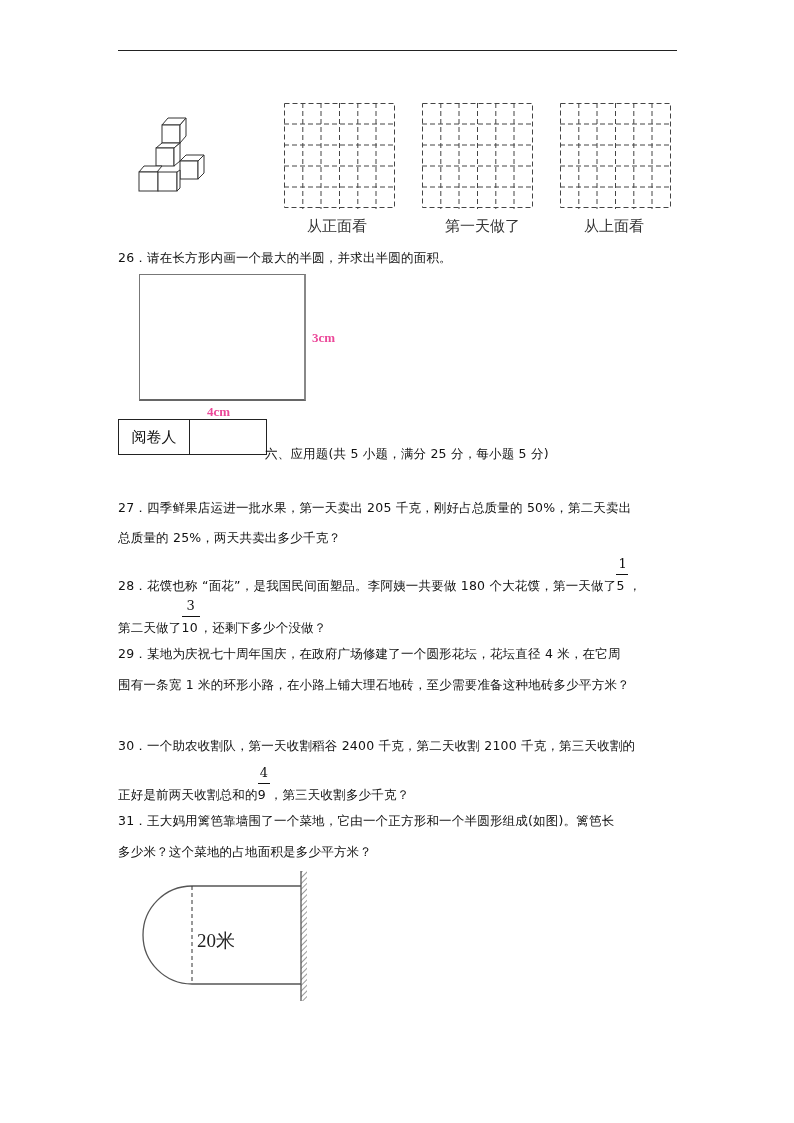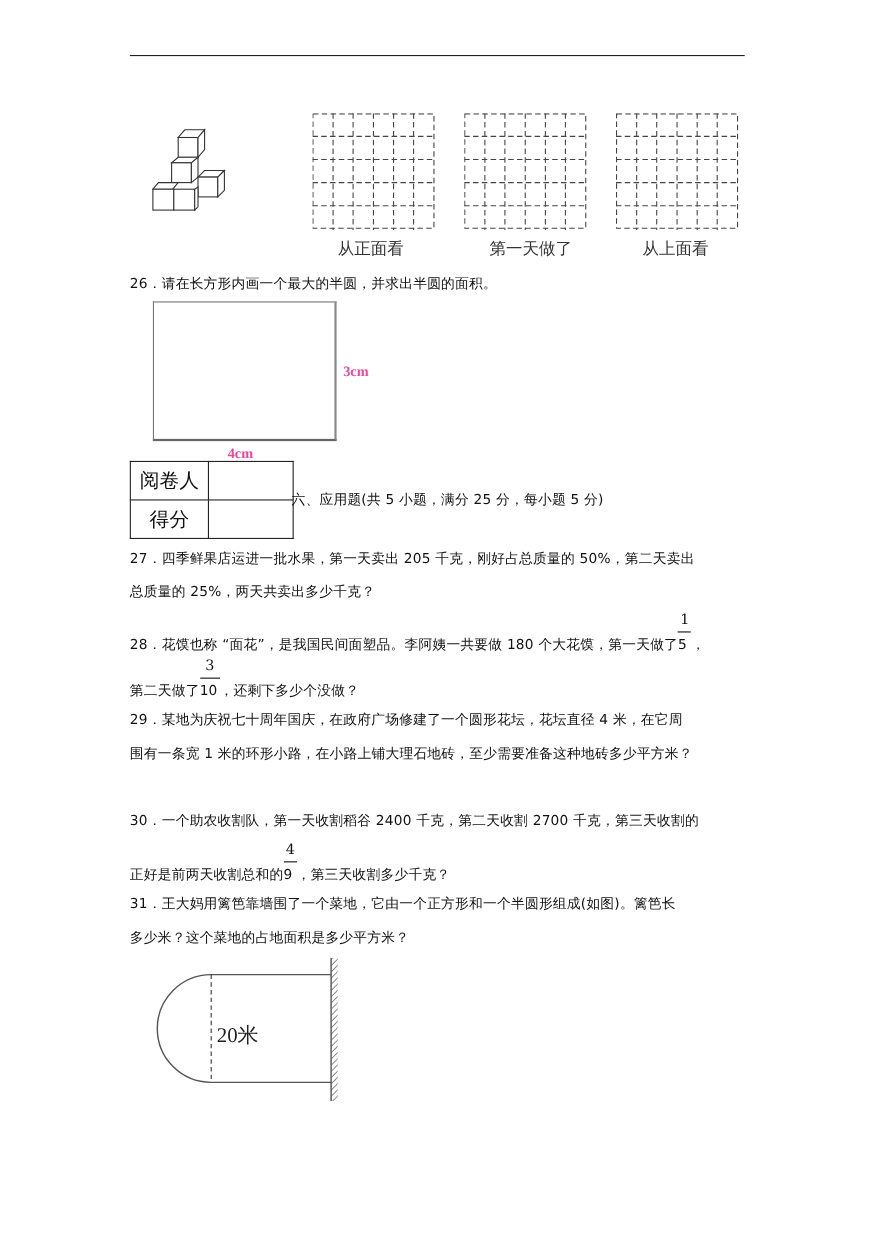--- a/index.html
+++ b/index.html
@@ -6,21 +6,21 @@
   body { width:794px; height:1123px; position:relative; overflow:hidden;
          font-family:"DejaVu Sans", "Liberation Sans", sans-serif; color:#111; }
   .abs { position:absolute; }
   .rule { left:118px; top:50px; width:559px; height:0; border-top:1px solid #222; }
   .line { font-size:12.5px; line-height:16px; white-space:nowrap; letter-spacing:0.2px; }
   .grid { position:absolute; }
   .gridlbl { font-family:Liberation Serif, serif; font-size:15px; color:#333; }
   .fig-label { font-family:"Liberation Serif","DejaVu Serif",serif; font-size:13px; font-weight:bold; color:#ec4899; }
   table.score { border-collapse:collapse; position:absolute; left:118px; top:419px; }
   table.score td { border:1px solid #222; width:70px; height:34px; text-align:center;
-                   font-size:18px; padding:0; }
+                   font-size:15px; padding:0; }
   table.score td.blank { width:76px; }
   .frac { display:inline-block; position:relative; width:12px; }
   .frac .num { position:absolute; font-family:"DejaVu Serif",serif; font-size:13px; }
 </style>
 </head>
 <body>
 
 <div class="abs rule"></div>
 
 <svg class="abs" style="left:136px;top:115px" width="76" height="80">
@@ -96,42 +96,38 @@
 <div class="abs" style="left:139px;top:274px;width:164px;height:124px;border:1px solid #777;border-bottom:2px solid #666;border-right:2px solid #888;"></div>
 <div class="abs fig-label" style="left:312px;top:330px">3cm</div>
 <div class="abs fig-label" style="left:207px;top:404px">4cm</div>
 
 <table class="score">
   <tbody>
       <tr>
     <td>阅卷人</td>
     <td class="blank"></td>
   </tr>
-  <tr>
-    <td>得分</td>
-    <td class="blank"></td>
-  </tr>
 </tbody>
   </table>
 <div class="abs line" style="left:265px;top:446px">六、应用题(共 5 小题，满分 25 分，每小题 5 分)</div>
 
 <div class="abs line" style="left:118px;top:500px">27．四季鲜果店运进一批水果，第一天卖出 205 千克，刚好占总质量的 50%，第二天卖出</div>
 <div class="abs line" style="left:118px;top:530px">总质量的 25%，两天共卖出多少千克？</div>
 
 <div class="abs line" style="left:118px;top:578px">
   <span>28．花馍也称 “面花”，是我国民间面塑品。李阿姨一共要做 180 个大花馍，第一天做了</span><span class="frac"><span class="num" style="left:2px;top:-22px">1</span><span style="position:absolute;left:0;top:-4px;width:12px;border-top:1px solid #111;"></span><span>5</span></span><span>，</span>
 </div>
 <div class="abs line" style="left:118px;top:620px">
   <span>第二天做了</span><span class="frac" style="width:18px"><span class="num" style="left:5px;top:-22px">3</span><span style="position:absolute;left:0;top:-4px;width:18px;border-top:1px solid #111;"></span><span>10</span></span><span>，还剩下多少个没做？</span>
 </div>
 
 <div class="abs line" style="left:118px;top:646px">29．某地为庆祝七十周年国庆，在政府广场修建了一个圆形花坛，花坛直径 4 米，在它周</div>
 <div class="abs line" style="left:118px;top:677px">围有一条宽 1 米的环形小路，在小路上铺大理石地砖，至少需要准备这种地砖多少平方米？</div>
 
-<div class="abs line" style="left:118px;top:738px">30．一个助农收割队，第一天收割稻谷 2400 千克，第二天收割 2700 千克，第三天收割的</div>
+<div class="abs line" style="left:118px;top:738px">30．一个助农收割队，第一天收割稻谷 2400 千克，第二天收割 2100 千克，第三天收割的</div>
 <div class="abs line" style="left:118px;top:787px">
   <span>正好是前两天收割总和的</span><span class="frac"><span class="num" style="left:2px;top:-22px">4</span><span style="position:absolute;left:0;top:-4px;width:12px;border-top:1px solid #111;"></span><span>9</span></span><span>，第三天收割多少千克？</span>
 </div>
 
 <div class="abs line" style="left:118px;top:813px">31．王大妈用篱笆靠墙围了一个菜地，它由一个正方形和一个半圆形组成(如图)。篱笆长</div>
 <div class="abs line" style="left:118px;top:844px">多少米？这个菜地的占地面积是多少平方米？</div>
 
 <svg class="abs" style="left:135px;top:868px" width="180" height="140">
   <defs>
     <pattern id="hatch" width="4" height="4" patternUnits="userSpaceOnUse" patternTransform="rotate(45)">

